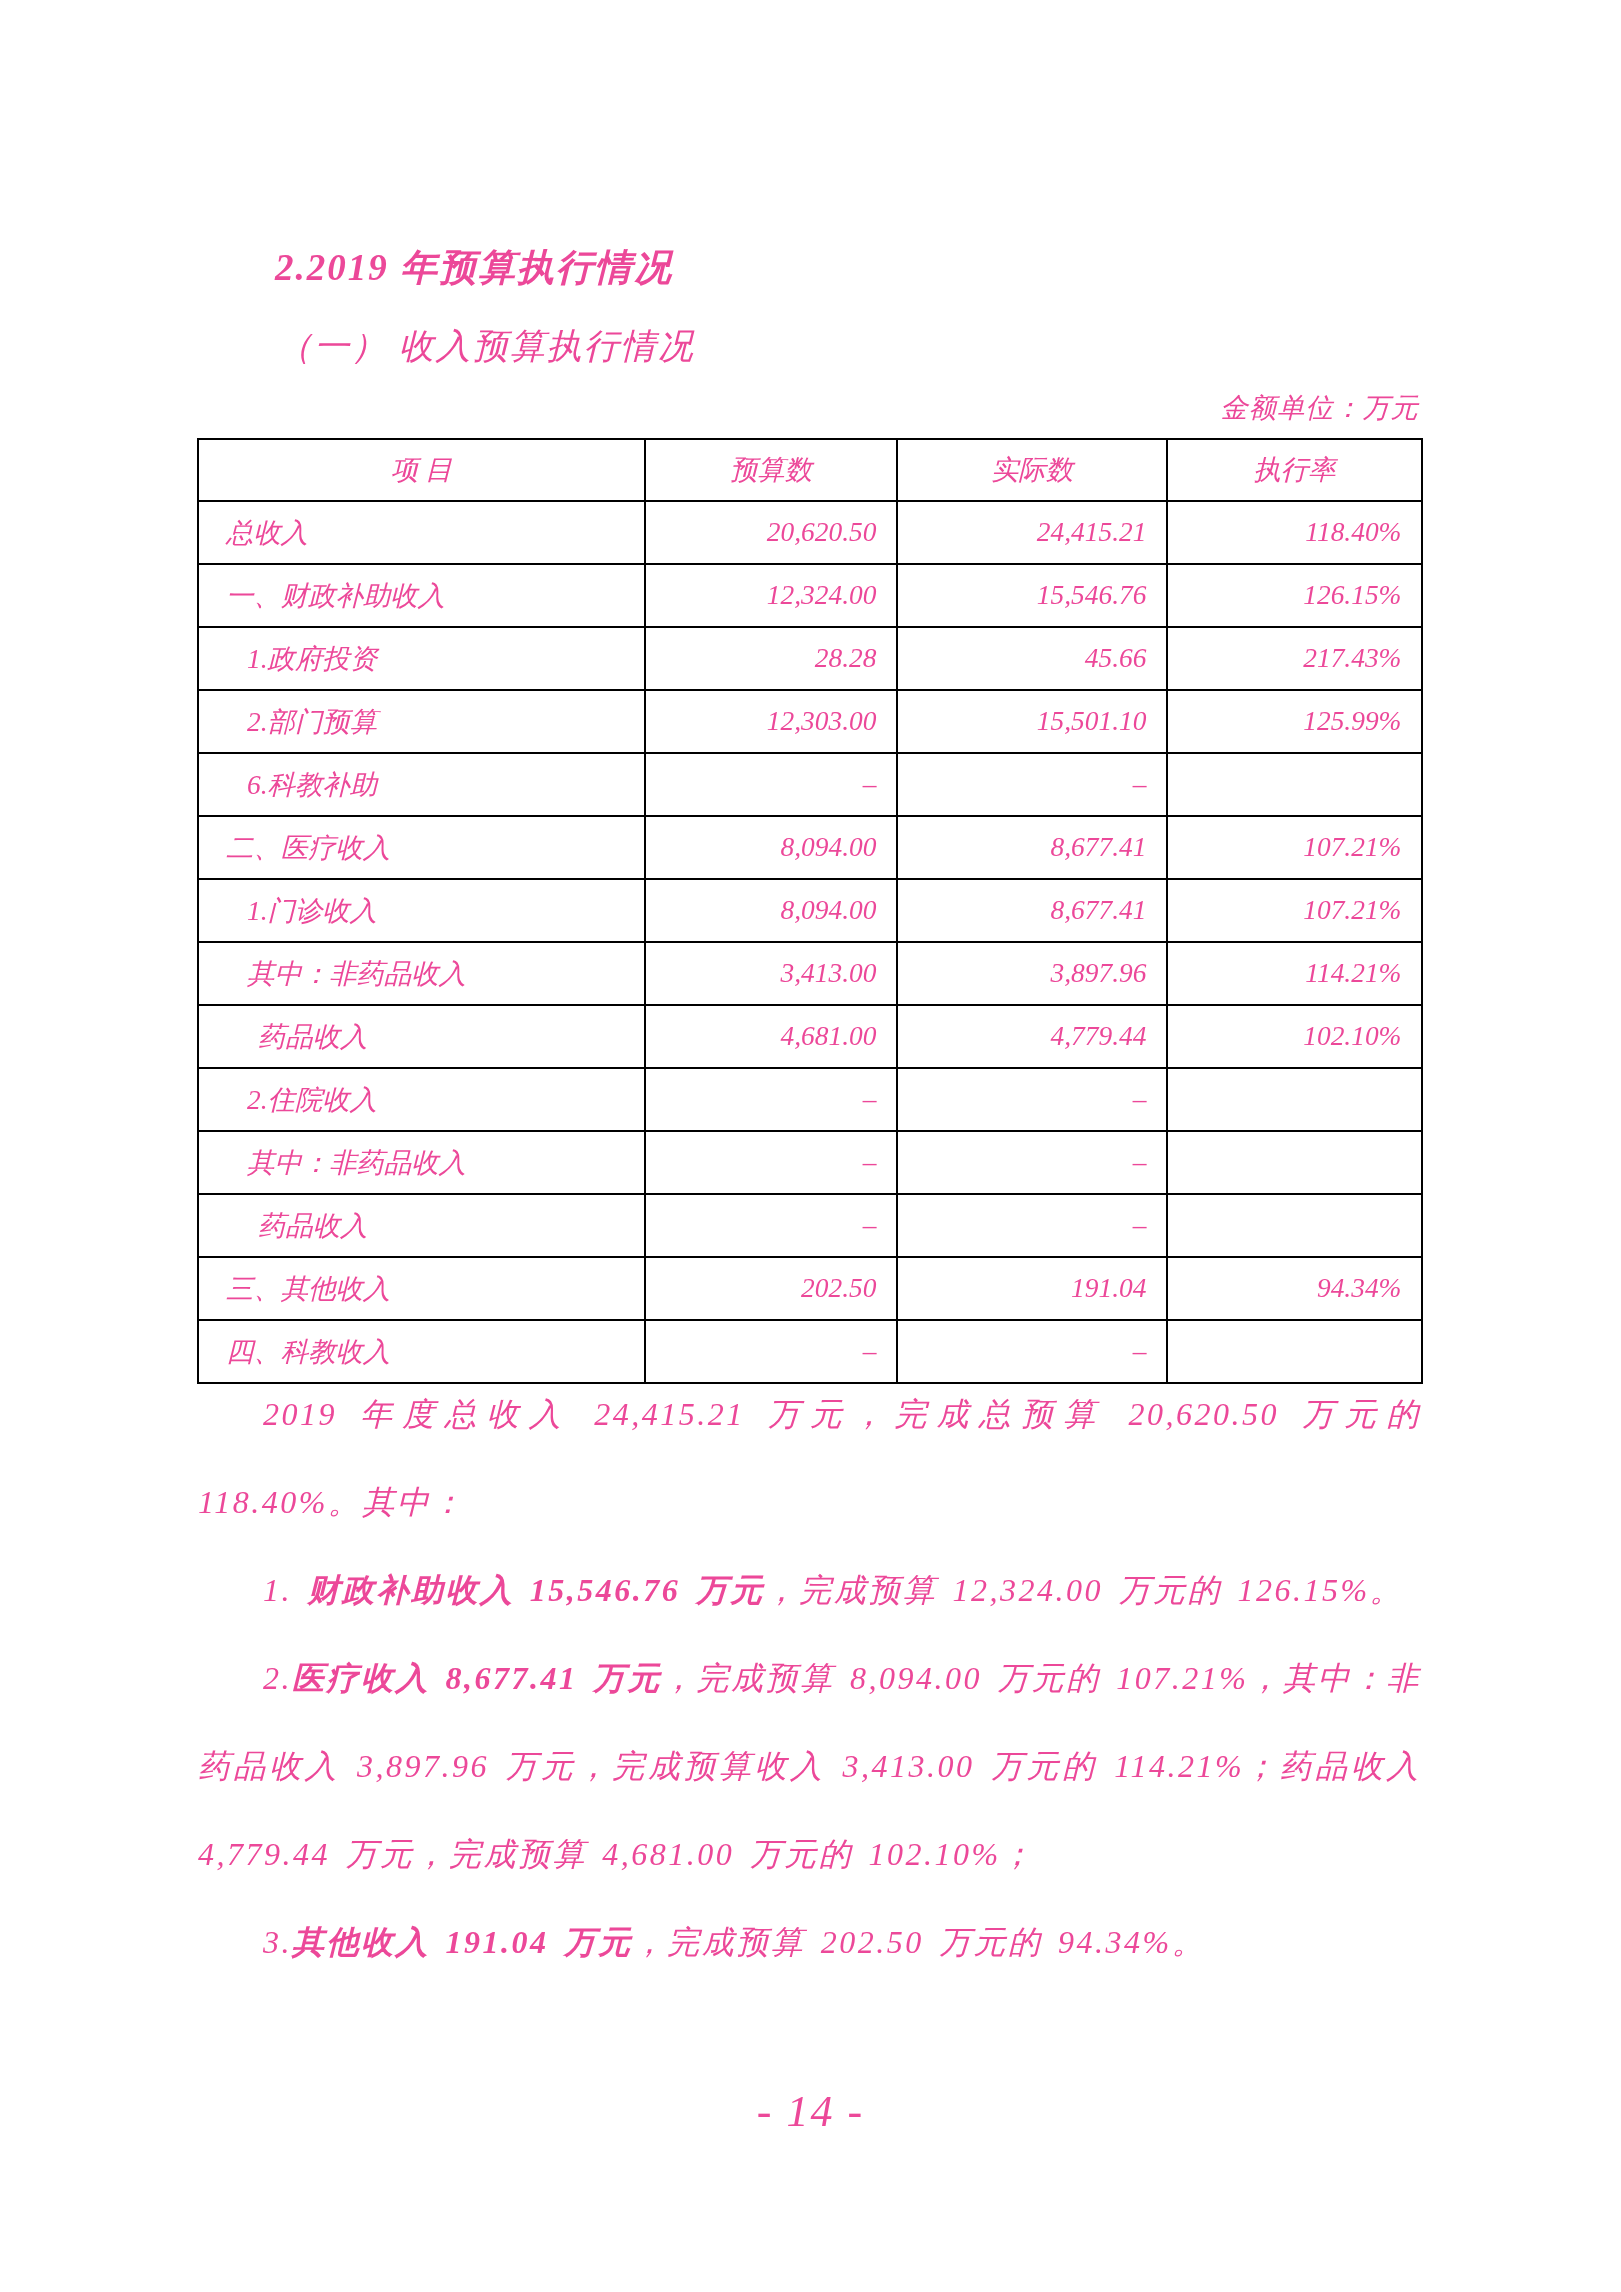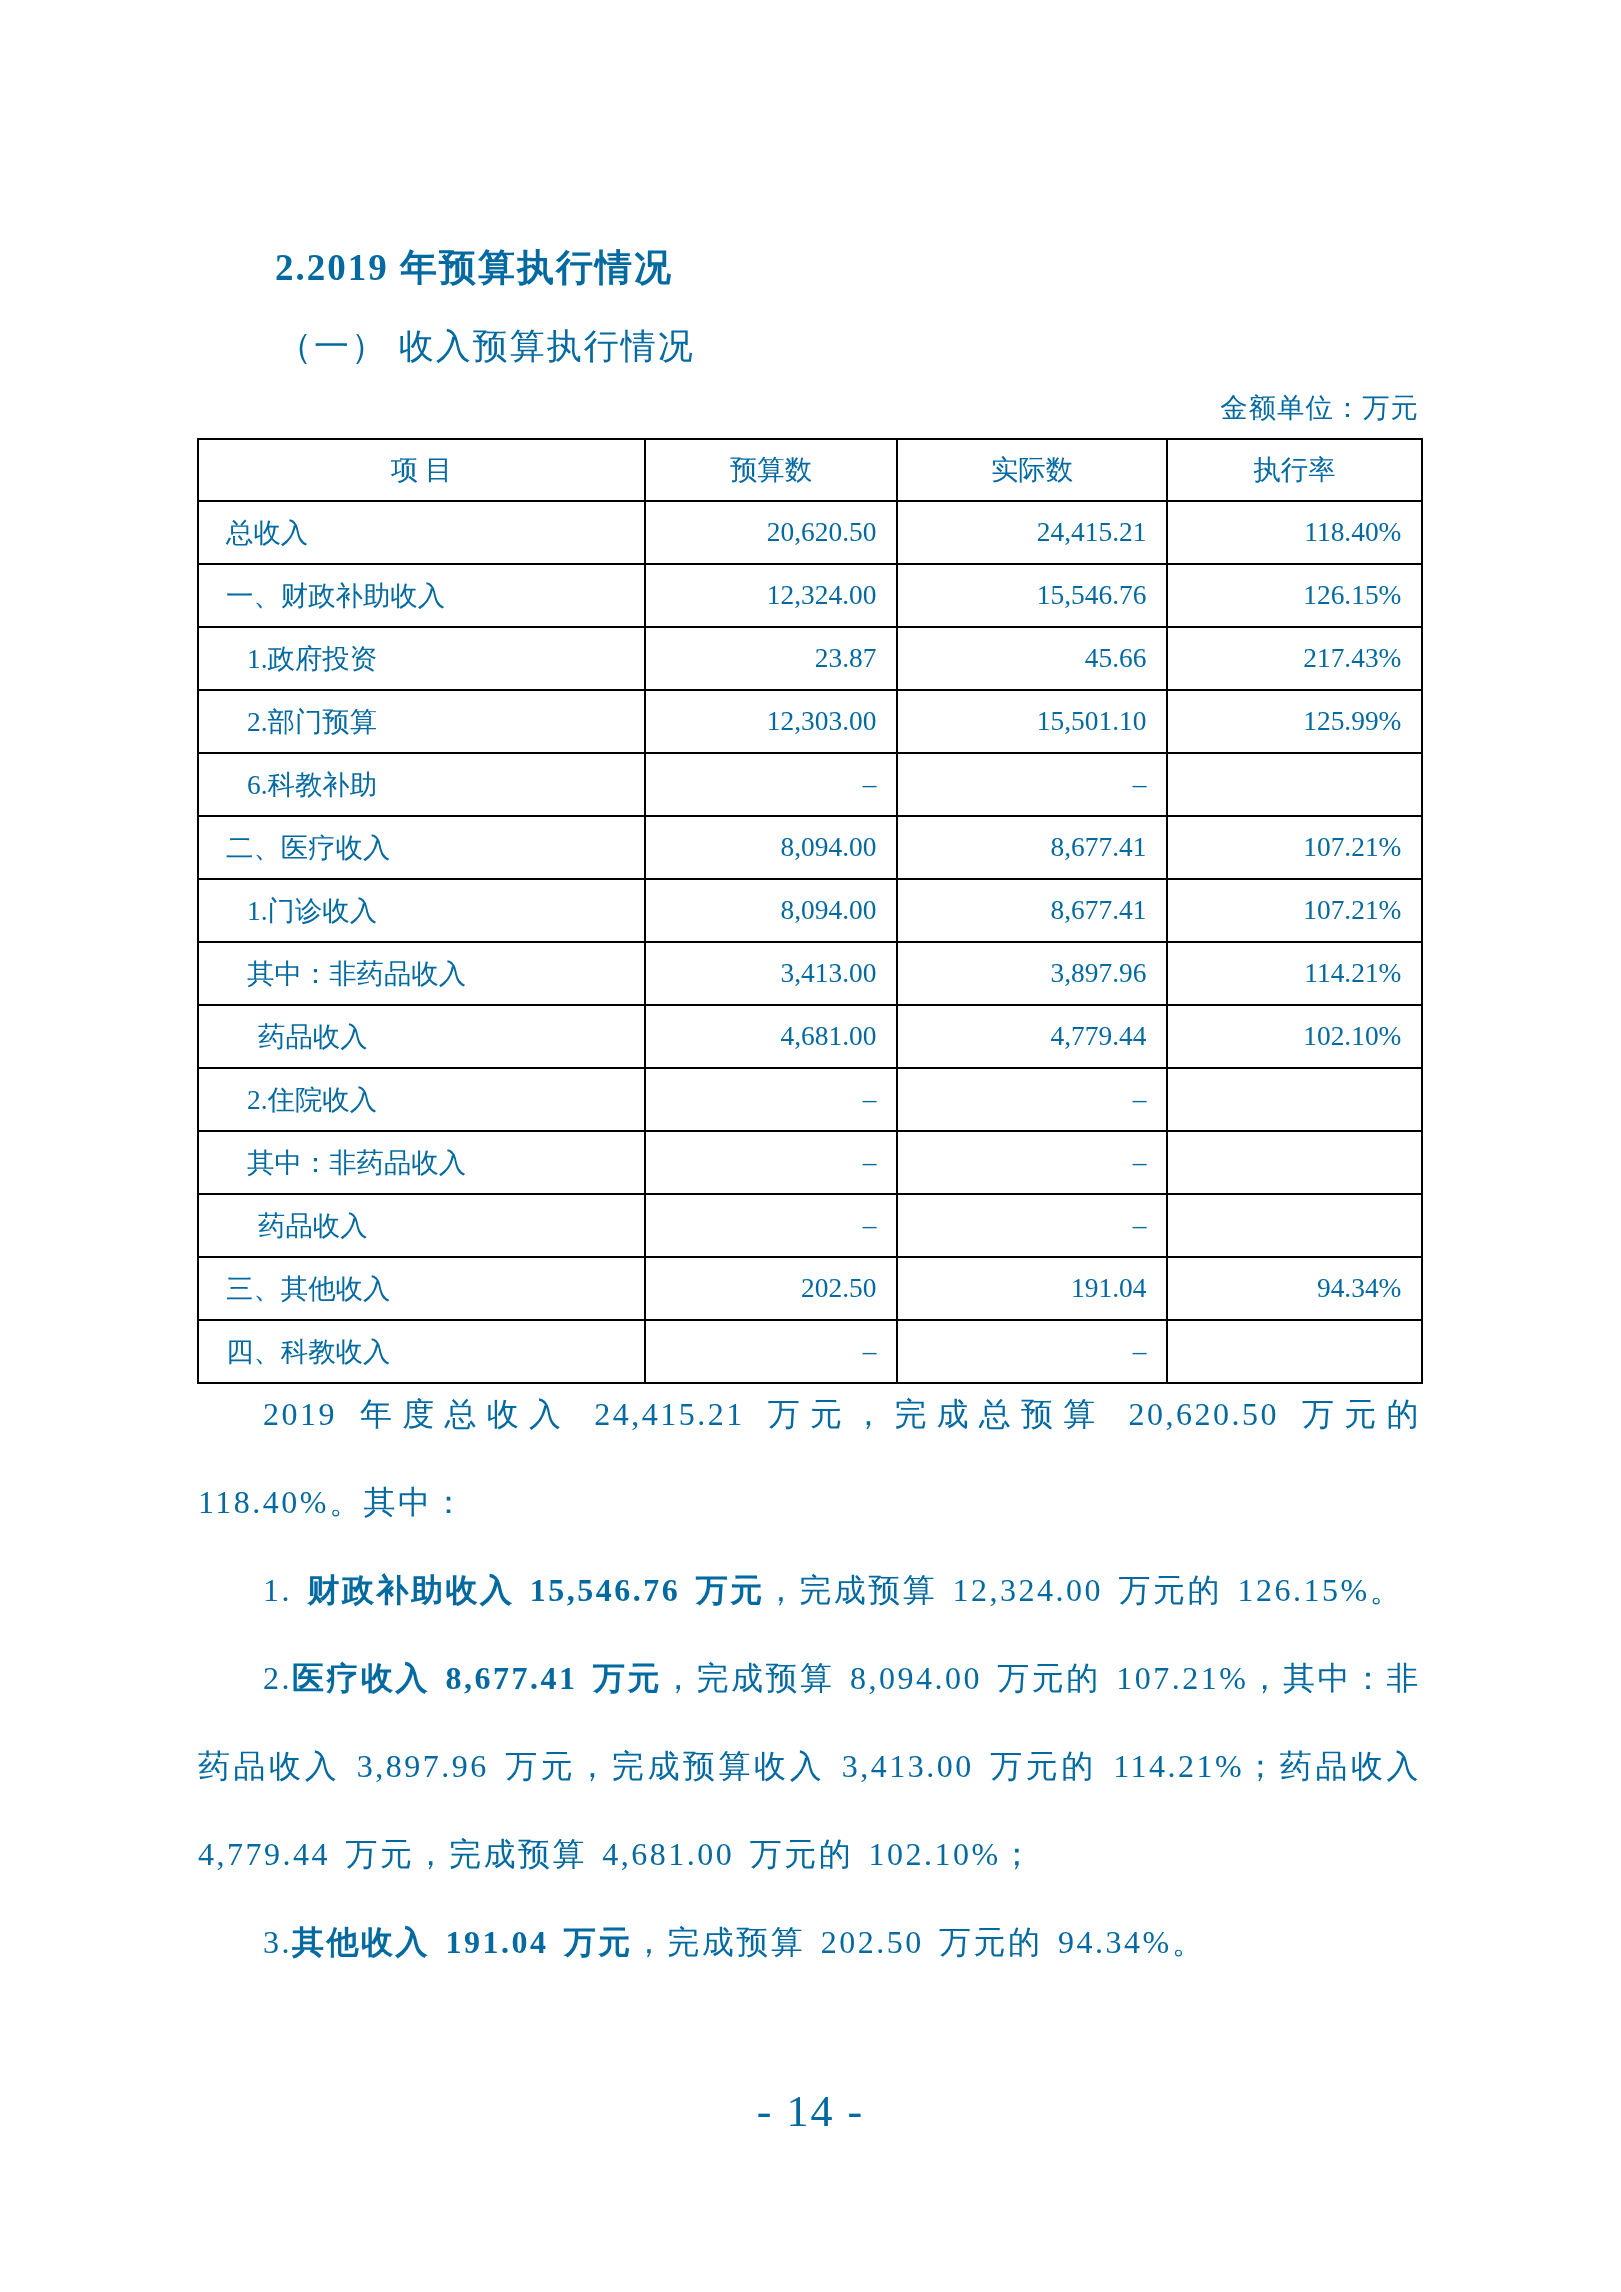--- a/index.html
+++ b/index.html
@@ -1,22 +1,23 @@
 <!DOCTYPE html>
 <html><head>
 <meta charset="utf-8">
 <style>
   html,body { margin:0; padding:0; background:#ffffff; }
   .page {
     position:relative;
     width:1621px; height:2293px;
     background:#ffffff;
-    color:#0369a1;
+    color:#ec4899;
     font-family:"Liberation Serif","DejaVu Serif",serif;
     overflow:hidden;
+    font-style:italic;
   }
   .title {
     position:absolute; left:275px; top:243px;
     font-size:37px; font-weight:bold; letter-spacing:2px;
     white-space:nowrap;
   }
   .subtitle {
     position:absolute; left:277px; top:323px;
     font-size:35px; font-weight:normal; letter-spacing:2px;
     white-space:nowrap;
@@ -98,21 +99,21 @@
           <td class="num">118.40%</td>
         </tr>
         <tr>
           <td class="item" data-indent="0">一、财政补助收入</td>
           <td class="num">12,324.00</td>
           <td class="num">15,546.76</td>
           <td class="num">126.15%</td>
         </tr>
         <tr>
           <td class="item" data-indent="1">1.政府投资</td>
-          <td class="num">23.87</td>
+          <td class="num">28.28</td>
           <td class="num">45.66</td>
           <td class="num">217.43%</td>
         </tr>
         <tr>
           <td class="item" data-indent="1">2.部门预算</td>
           <td class="num">12,303.00</td>
           <td class="num">15,501.10</td>
           <td class="num">125.99%</td>
         </tr>
         <tr>

